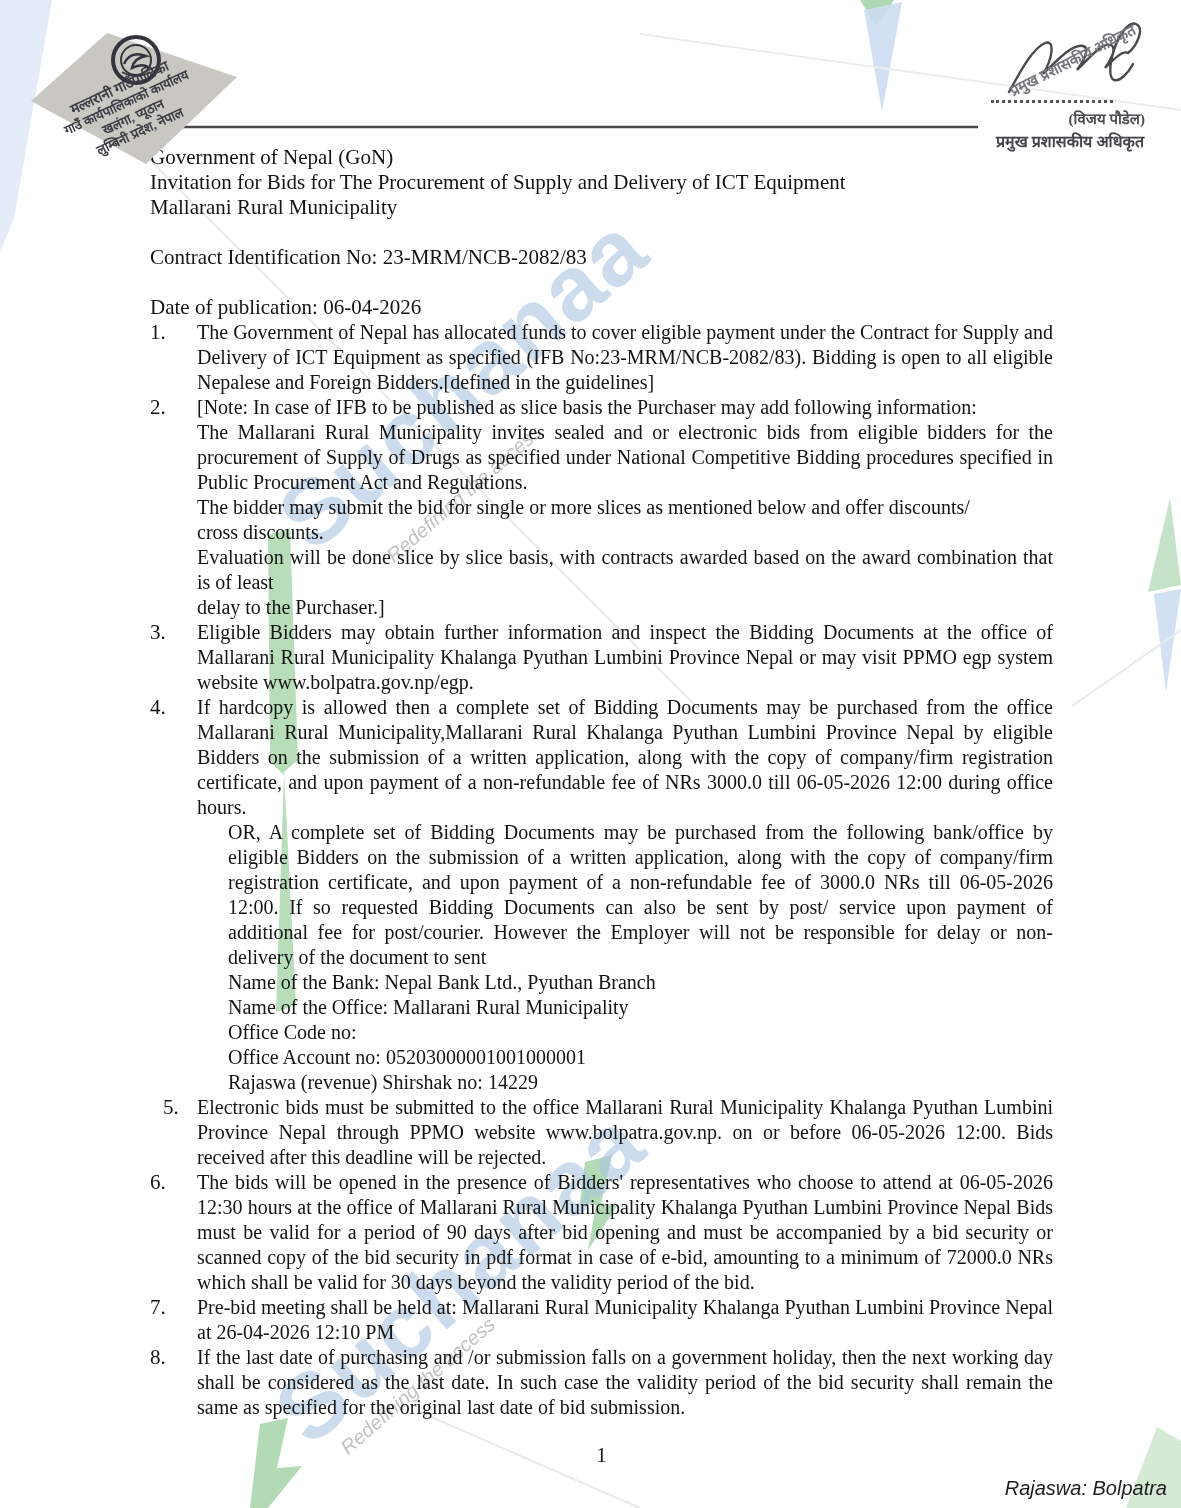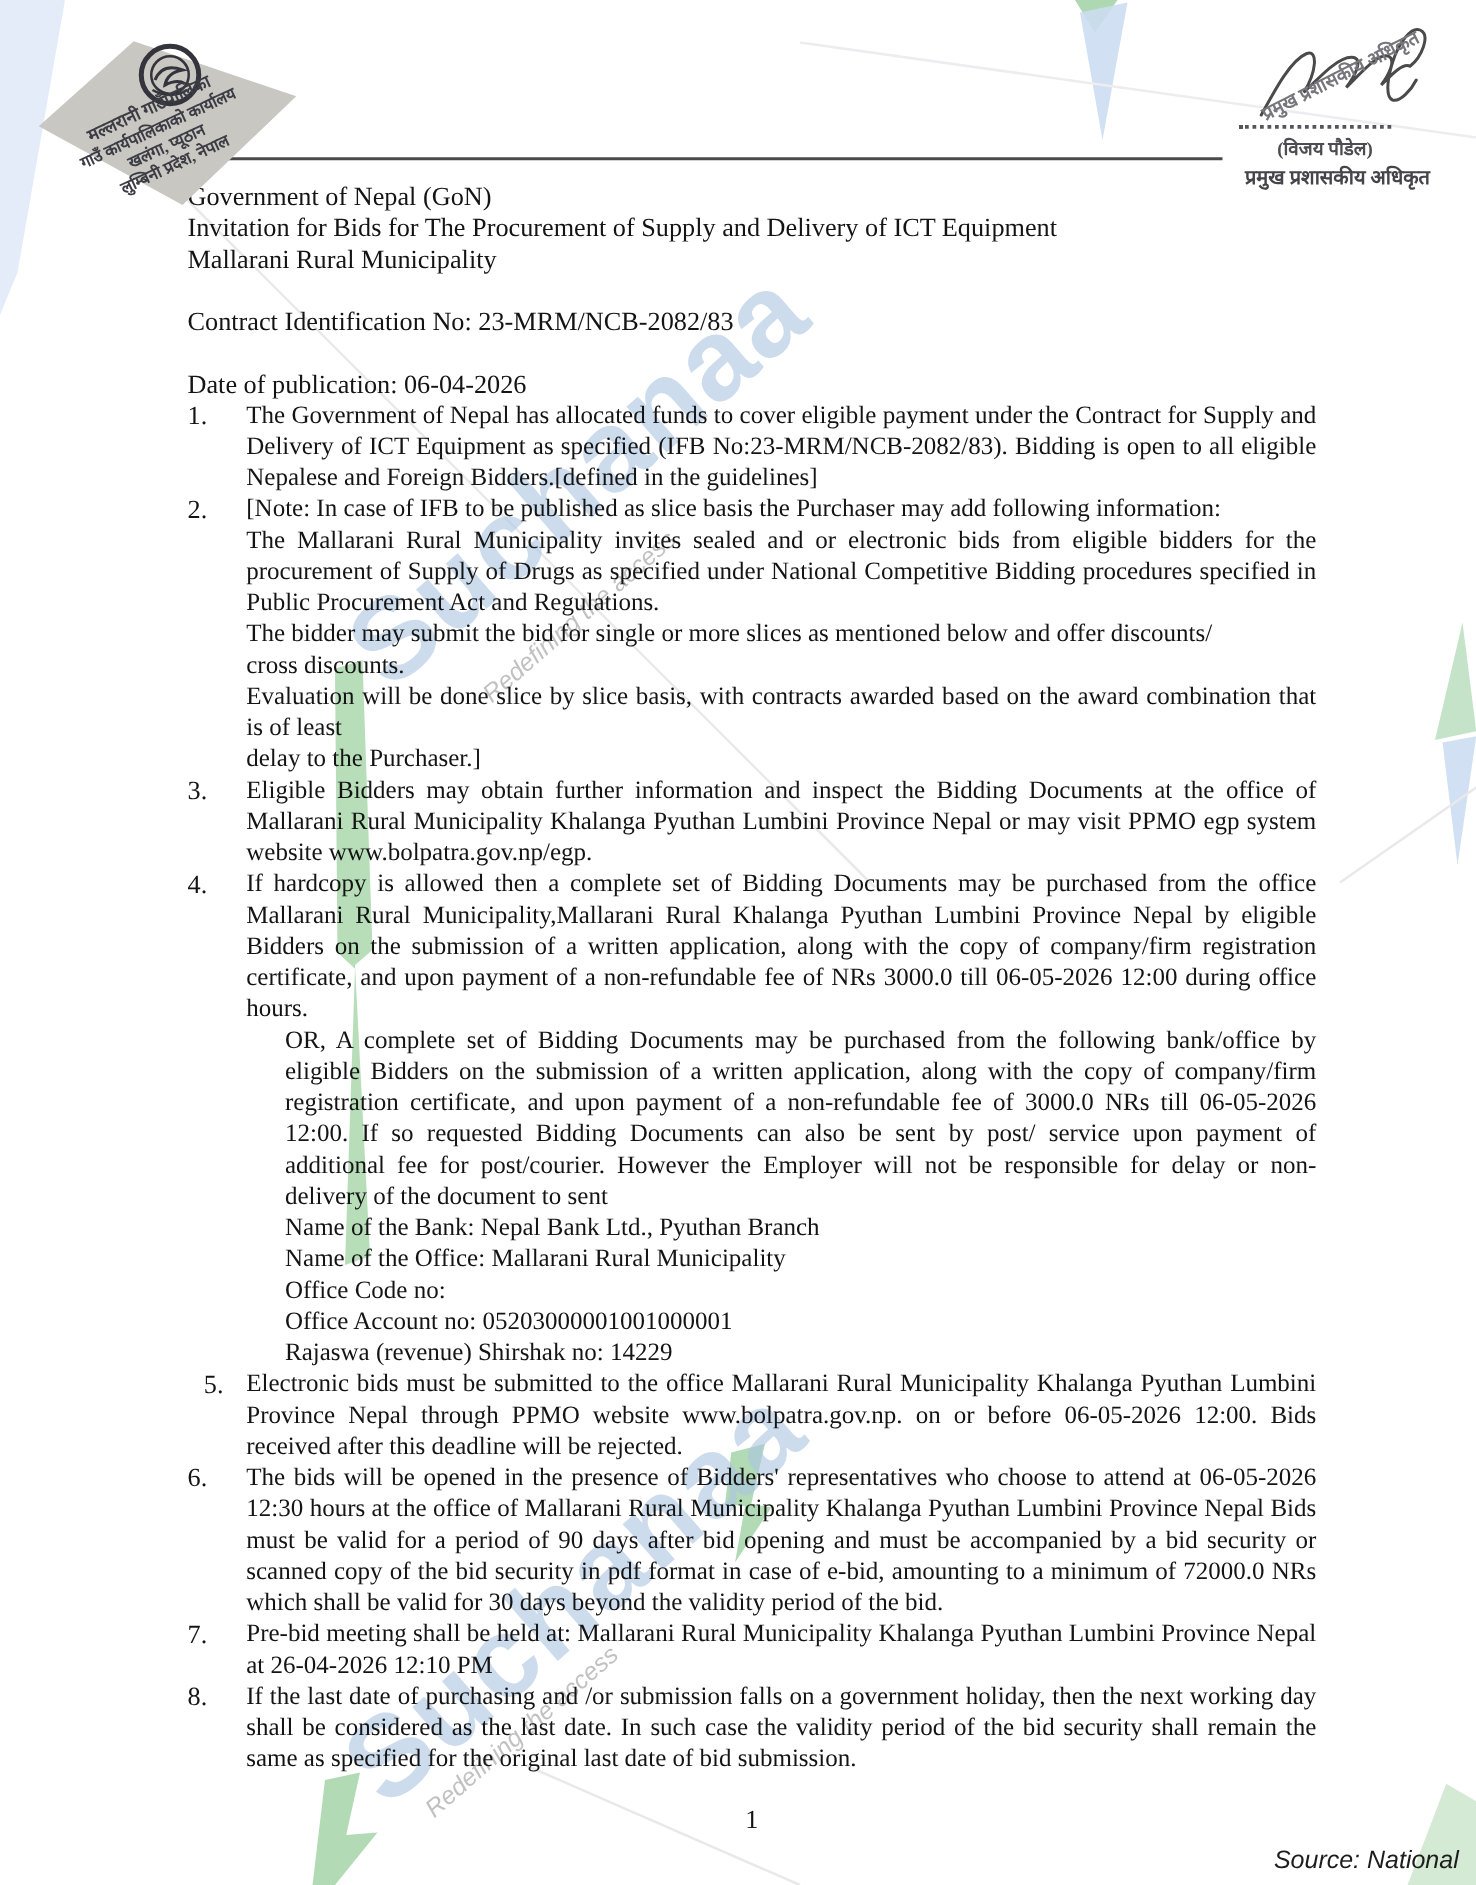--- a/index.html
+++ b/index.html
@@ -44,21 +44,21 @@
   #sig-scrawl{position:absolute;left:28px;top:0;}
   .sig-diag{
     position:absolute;left:40px;top:62px;width:160px;
     transform:rotate(-27deg);transform-origin:left bottom;
     color:#76767c;font-size:15px;font-weight:bold;white-space:nowrap;
   }
   .sig-dots{
     position:absolute;left:16px;top:74px;width:122px;height:8px;
     border-bottom:3px dotted #55555c;
   }
-  .sig-name{position:absolute;left:0;top:90px;width:170px;text-align:center;
+  .sig-name{position:absolute;left:0;top:90px;width:170px;text-align:right;
     color:#4c4c52;font-size:15px;font-weight:bold;}
   .sig-title{position:absolute;left:0;top:112px;width:190px;text-align:center;
     color:#44444a;font-size:16px;font-weight:bold;}
 
   
   #content{position:absolute;left:150px;top:145px;width:903px;z-index:2;}
   .hdr{ text-align:left;font-size:21px;line-height:25px;}
   .sp25{margin-top:25px;}
   #list{margin-top:0;}
   .item{display:flex;}
@@ -196,13 +196,13 @@
       <div class="item">
         <div class="num">8.</div>
         <div class="blocks">
           <p>If the last date of purchasing and /or submission falls on a government holiday, then the next working day shall be considered as the last date. In such case the validity period of the bid security shall remain the same as specified for the original last date of bid submission.</p>
         </div>
       </div>
     </div>
 </div>
 
 <div id="page-num">1</div>
-<div id="source">Source: National</div>
+<div id="source">Rajaswa: Bolpatra</div>
 
 </body></html>

